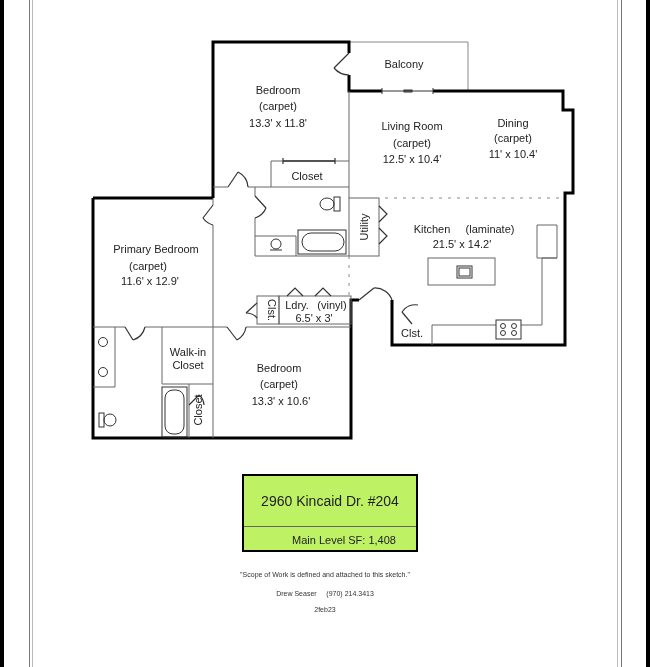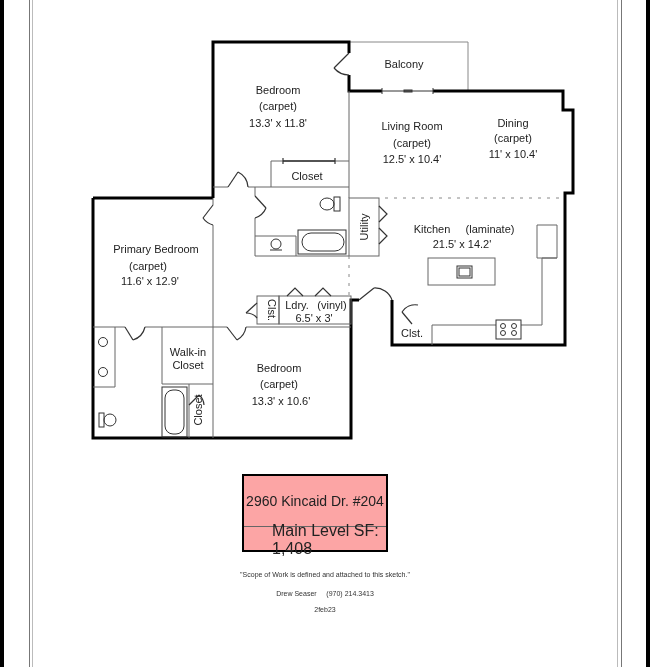--- a/index.html
+++ b/index.html
@@ -3,24 +3,24 @@
 <meta charset="utf-8">
 <style>
   html, body { margin: 0; padding: 0; background: #ffffff; }
   body { width: 650px; height: 667px; position: relative; overflow: hidden; font-family: "Liberation Sans", sans-serif; }
   .edge-left { position: absolute; left: 0; top: 0; width: 4px; height: 667px; background: #000; }
   .edge-right { position: absolute; right: 0; top: 0; width: 4px; height: 667px; background: #000; }
   .frame-line { position: absolute; top: 0; height: 667px; width: 1px; background: #777; }
   .frame-line.light { background: #bbb; }
   svg.plan { position: absolute; left: 0; top: 0; }
   .lbl { font-family: "Liberation Sans", sans-serif; fill: #222; font-size: 11px; }
-  .title-box { position: absolute; left: 242px; top: 474px; width: 146px; height: 78px; border: 2px solid #000; box-sizing: border-box; background: #fca5a5; }
+  .title-box { position: absolute; left: 242px; top: 474px; width: 176px; height: 78px; border: 2px solid #000; box-sizing: border-box; background: #bef264; }
   .title-top { height: 50px; border-bottom: 1px solid #666; display: flex; flex-direction: column; justify-content: center; align-items: center; }
   .title-line { font-size: 14px; color: #222; line-height: 19px; }
-  .title-bottom { height: 26px; display: flex; align-items: center; justify-content: center; font-size: 16px; color: #222; padding-left: 28px; }
+  .title-bottom { height: 26px; display: flex; align-items: center; justify-content: center; font-size: 11px; color: #222; padding-left: 28px; }
   .note { position: absolute; left: 0; width: 650px; text-align: center; font-size: 7px; color: #333; }
 </style>
 </head>
 <body>
 
 <div class="edge-left"></div>
 <div class="edge-right"></div>
 <div class="frame-line" style="left:29px;"></div>
 <div class="frame-line light" style="left:32px;"></div>
 <div class="frame-line light" style="left:617px;"></div>

